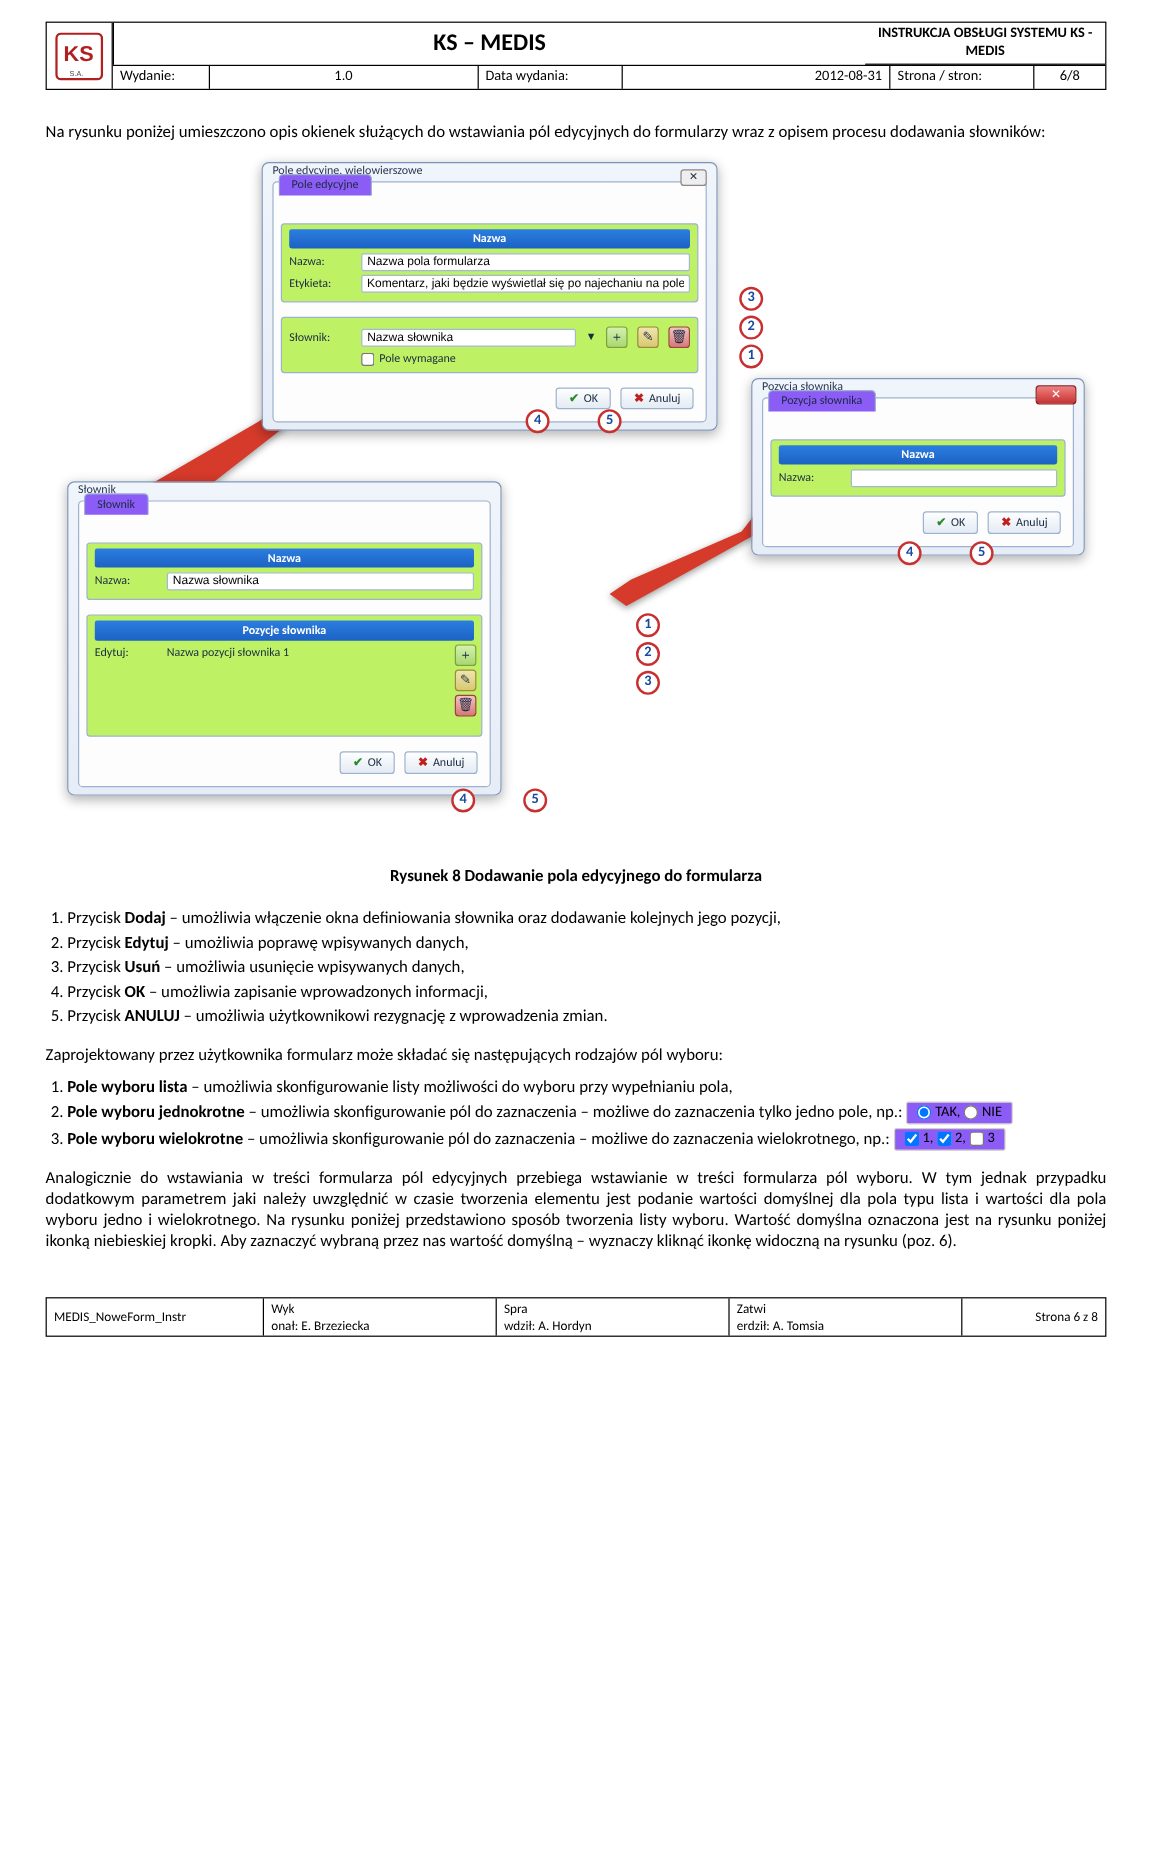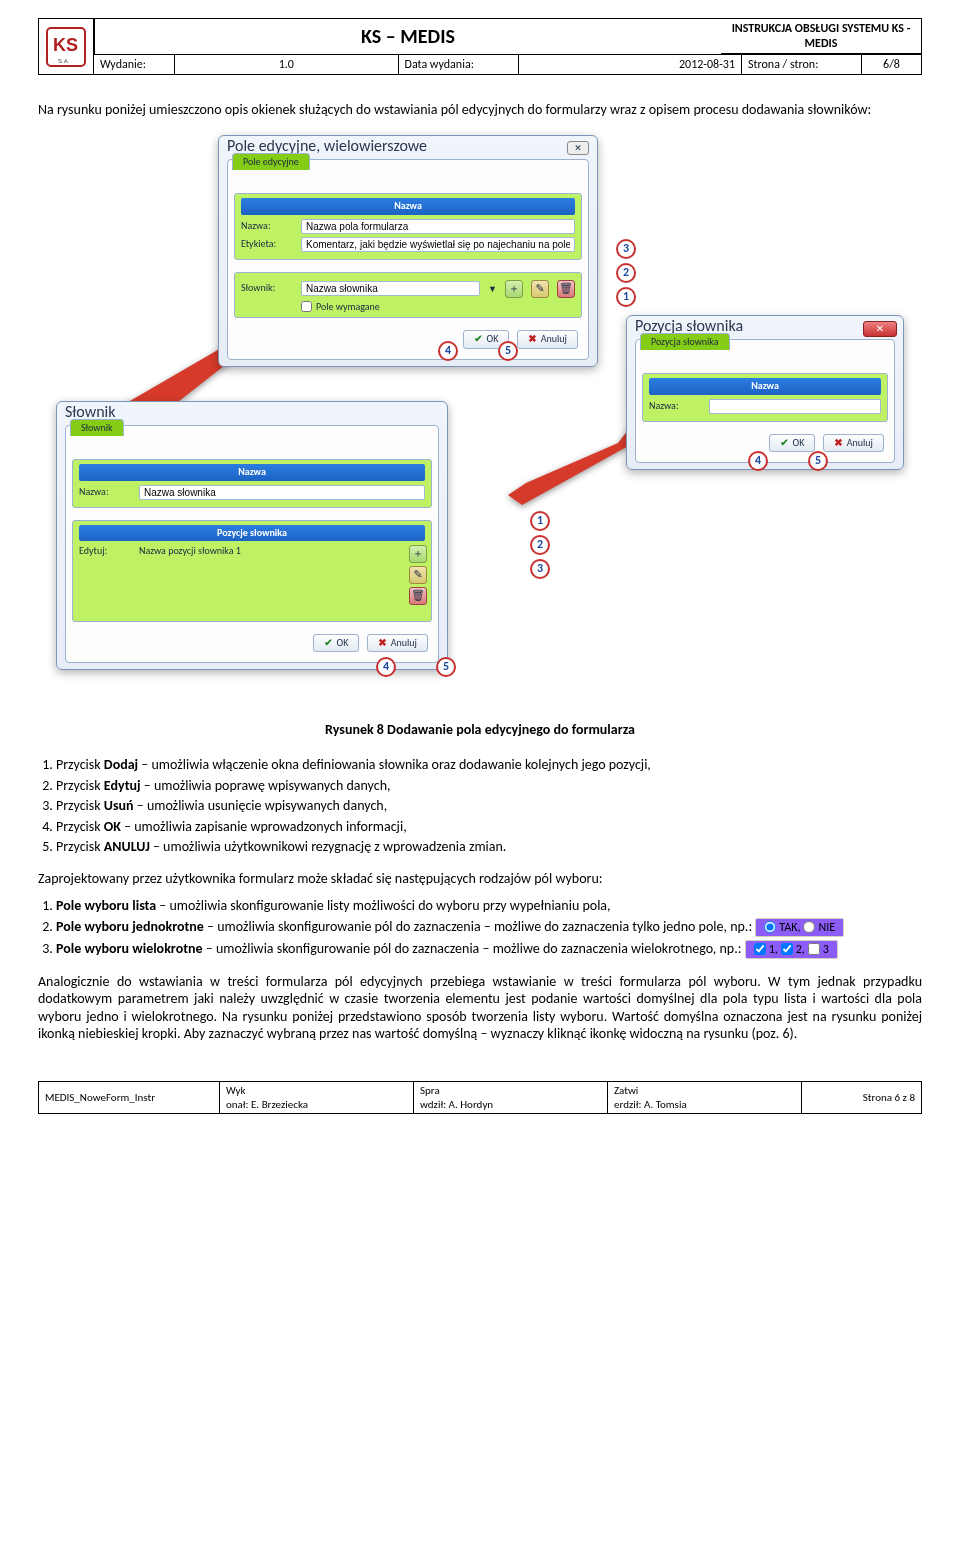--- a/index.html
+++ b/index.html
@@ -49,31 +49,31 @@
   }
   .win {
     position:absolute;
     background: linear-gradient(#f0f4fb,#e7edf7);
     border:1px solid #7c95b8;
     border-radius:6px;
     box-shadow:0 3px 10px rgba(0,0,0,.3);
     font-size:10px;
     color:#1b2b42;
   }
-  .win .title { padding:0 8px; font-size:16px; color:#2a3850; }
+  .win .title { padding:0 8px; font-size:10px; color:#2a3850; }
   .win .tabpane {
     margin:3px 8px 6px;
     background:#fdfdfd;
     border:1px solid #9db2ce;
     border-radius:4px;
     padding:4px 6px 8px;
   }
   .tabtitle {
     display:inline-block;
-    background:#84cc16;
+    background:#8b5cf6;
     border:1px solid #9db2ce;
     border-bottom:none;
     border-radius:4px 4px 0 0;
     padding:2px 10px;
     font-size:10px;
     position:relative; top:-11px; left:-2px;
   }
   .whitebox {
     background:#bef264; border:1px solid #9db2ce; border-radius:3px;
     margin:12px 0; padding:4px 6px;
@@ -265,21 +265,21 @@
         <div class="dlgbtn">
             <span class="x-ic">✖</span>
             <span>Anuluj</span>
           </div>
       </div>
     </div>
   </div>
   <div class="callout" style="left:710px; top:316px;">4</div>
   <div class="callout" style="left:770px; top:316px;">5</div>
 
-  <div class="win" style="left:18px; top:266px; width:392px;">
+  <div class="win" style="left:18px; top:266px; width:362px;">
     <div class="title">Słownik</div>
     <div class="tabpane">
       <span class="tabtitle">Słownik</span>
       <div class="whitebox">
         <div class="bluebar">Nazwa</div>
         <div class="fldrow">
           <label>Nazwa:</label>
           <input type="text" value="Nazwa słownika" style="">
         </div>
       </div>

